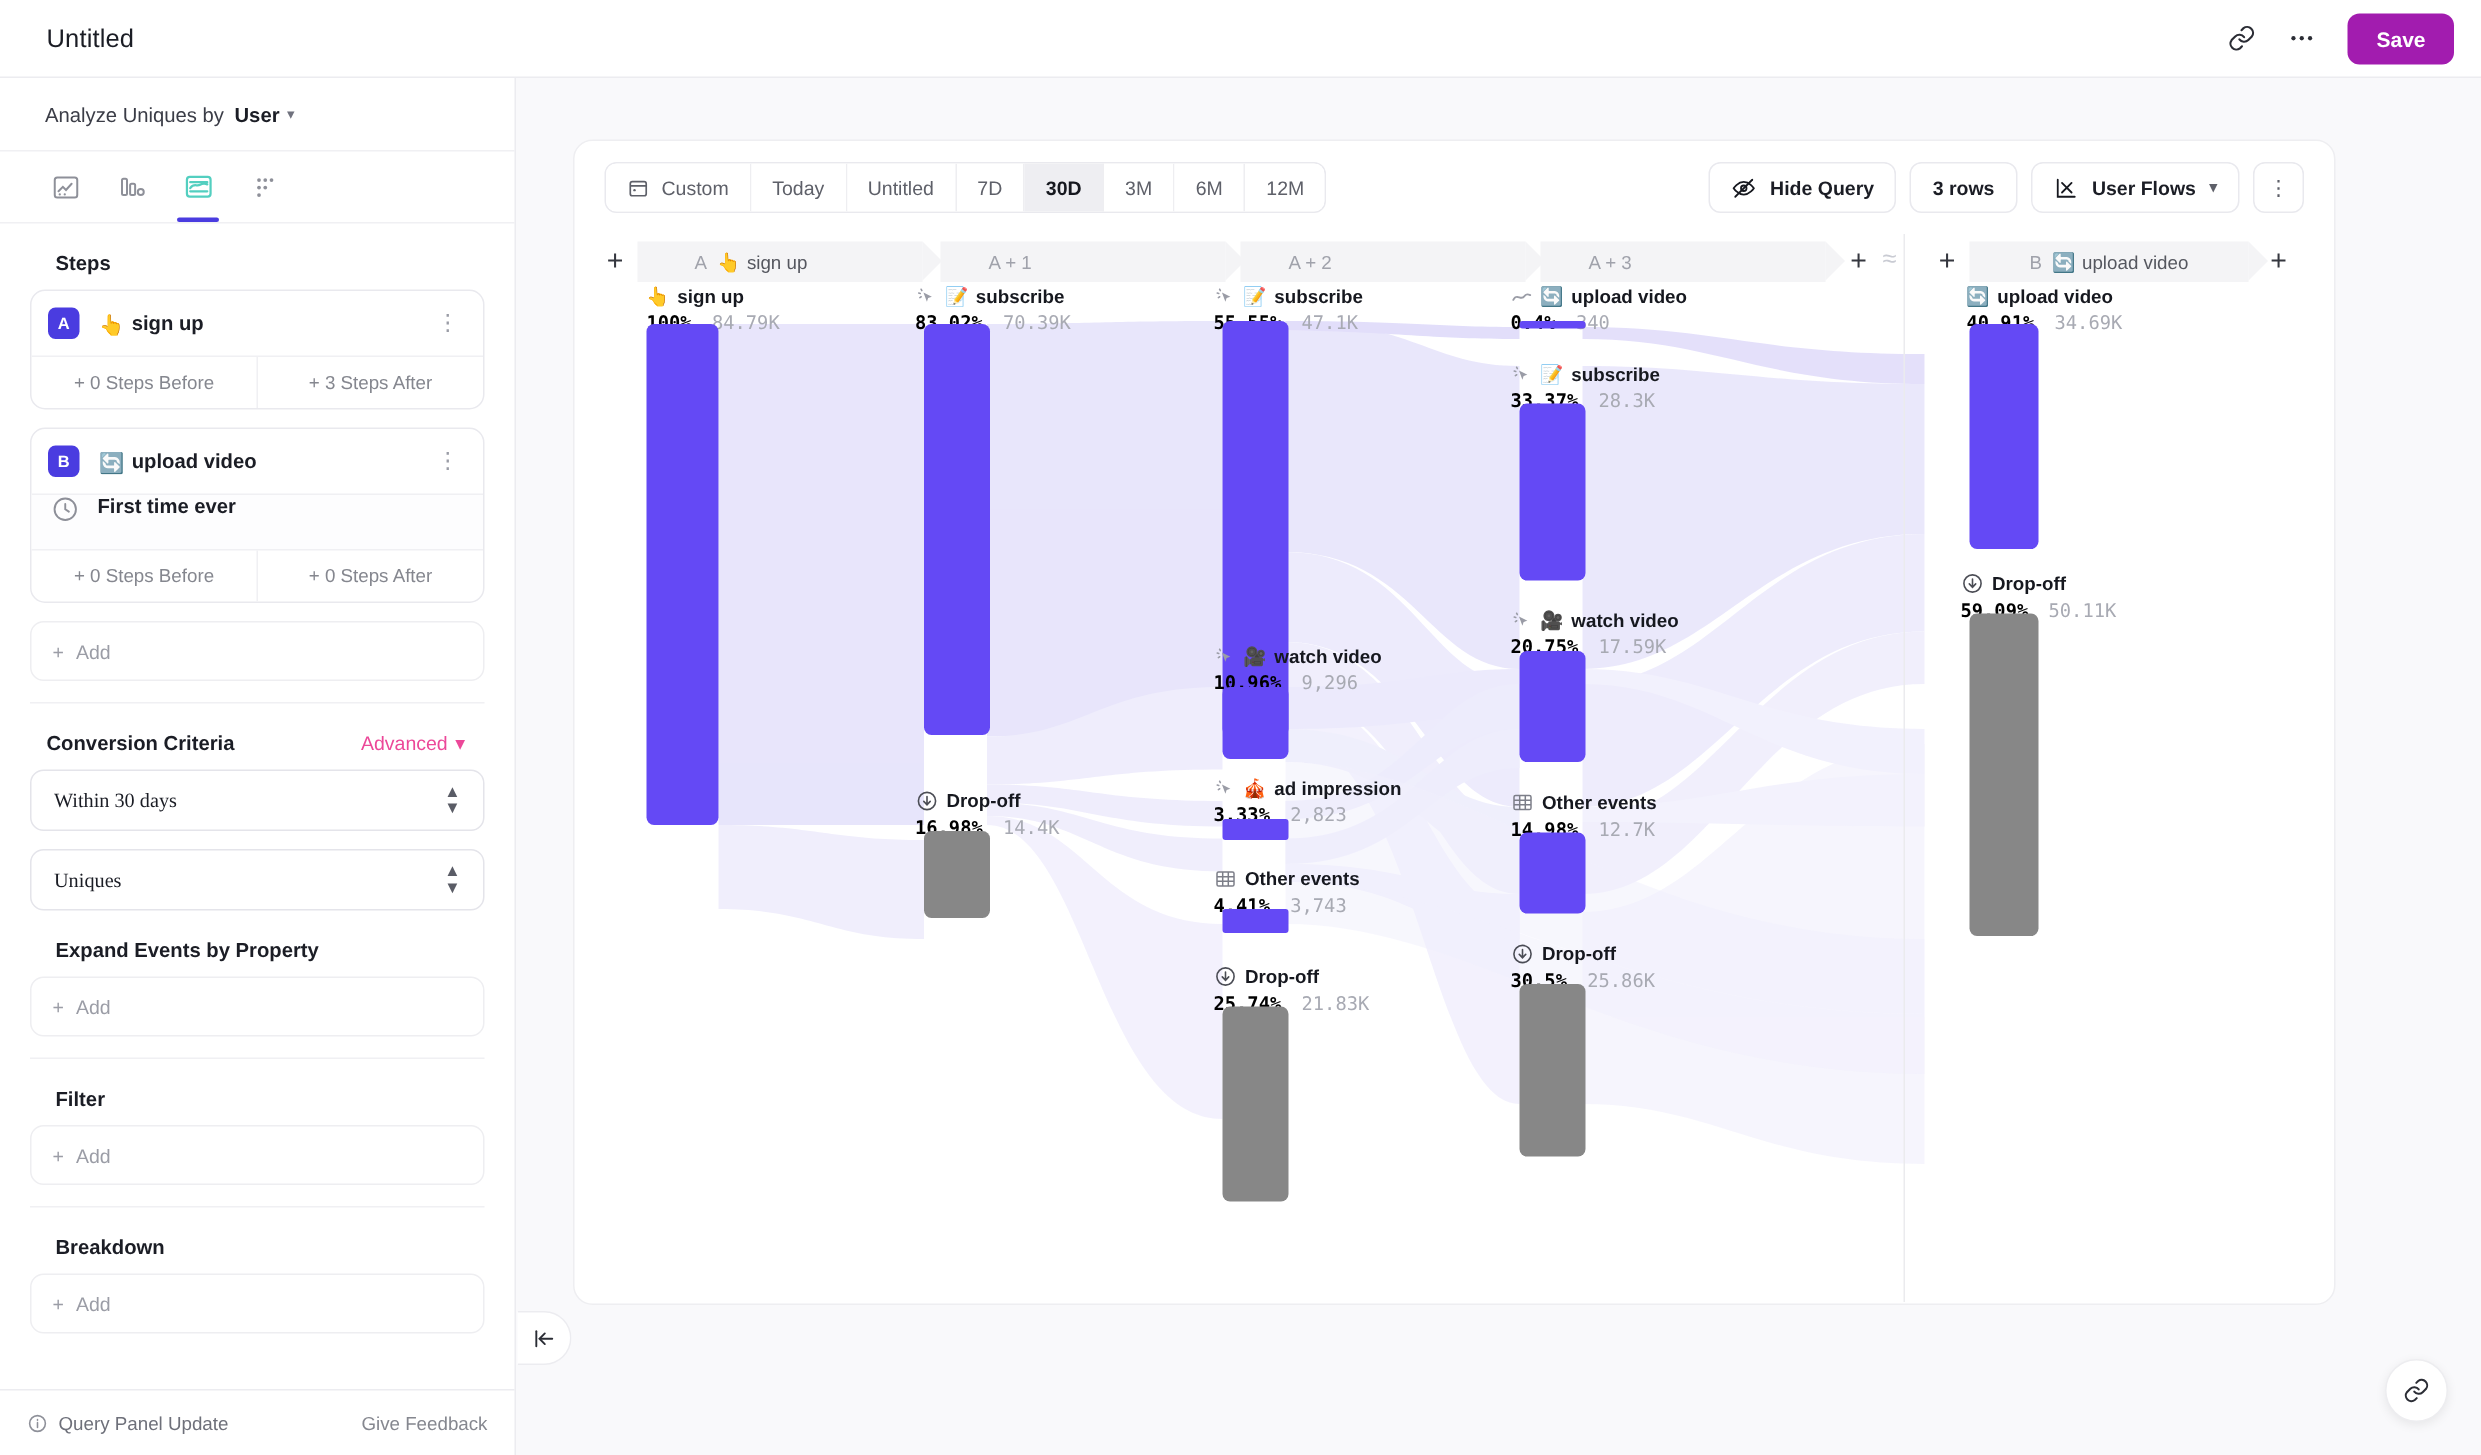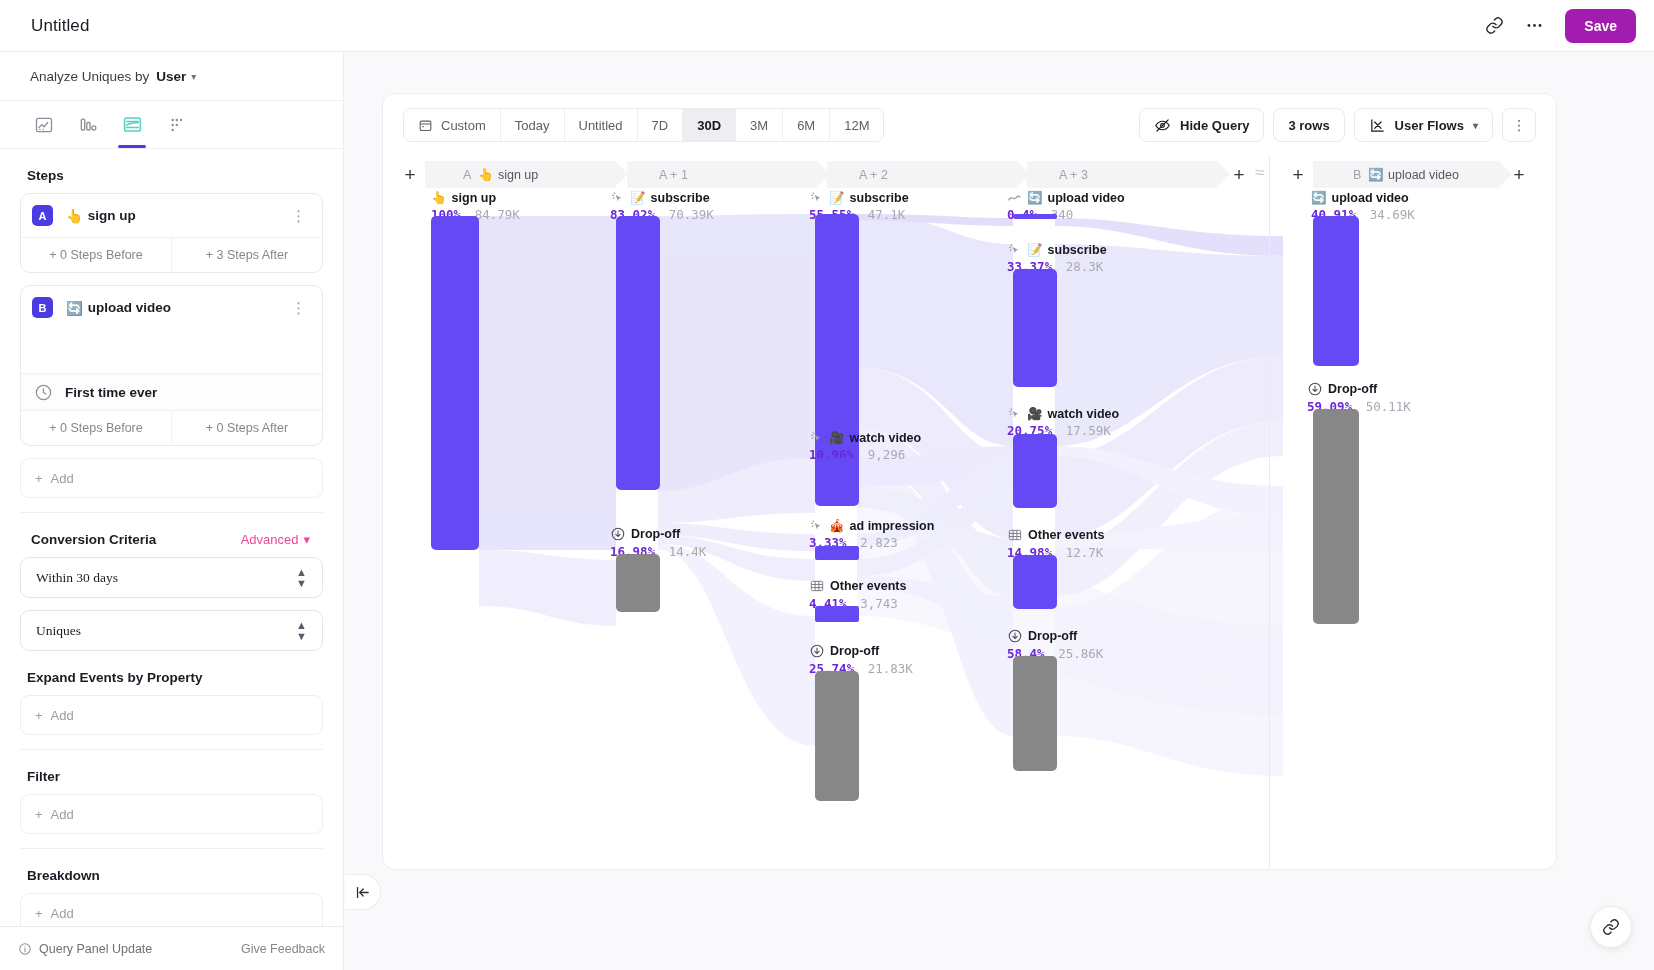--- a/index.html
+++ b/index.html
@@ -50,21 +50,21 @@
     width: 44px; height: 46px; display: flex; align-items: center; justify-content: center;
     cursor: pointer; position: relative;
   }
   .viz-tab.active::after {
     content: ''; position: absolute; bottom: 0; left: 8px; right: 8px; height: 3px;
     background: #4a3ce0; border-radius: 2px;
   }
 
   .panel-body { flex: 1; overflow: hidden; padding: 0 20px; }
   .section-title {
-    font-size: 13.5px; font-weight: 700; color: #1b1d25; margin: 19px 0 10px 7px;
+    font-size: 13.5px; font-weight: 700; color: #1b1d25; margin: 19px 0 10px 17px;
   }
   .sec-head {
     display: flex; align-items: center; margin: 19px 0 10px 11px;
   }
   .sec-head .section-title { margin: 0; }
   .sec-head .advanced {
     margin-left: auto; margin-right: 13px; font-size: 13px; color: #ec4899; cursor: pointer;
     display: flex; align-items: center; gap: 5px;
   }
 
@@ -73,23 +73,22 @@
     margin-bottom: 12px; overflow: hidden;
   }
   .step-main { display: flex; align-items: center; height: 43px; padding: 0 11px; }
   .badge {
     width: 21px; height: 21px; border-radius: 5px; background: #4a3ce0; color: #fff;
     font-size: 11px; font-weight: 700; display: flex; align-items: center; justify-content: center;
   }
   .step-label { margin-left: 13px; font-size: 13.5px; font-weight: 600; color: #1b1d25; display: flex; align-items: center; gap: 5px; }
   .dots { margin-left: auto; color: #9a9ca6; font-size: 15px; line-height: 1; letter-spacing: 1px; cursor: pointer; padding: 0 4px; }
   .step-sub {
-    display: flex; align-items: center; height: 37px; border-top: 1px solid #f0f0f3;
+    display: flex; align-items: flex-start; height: 37px; border-top: 1px solid #f0f0f3;
     background: #fdfdfe;
-    margin-top: 44px;
   }
   .step-sub .clock { width: 19px; height: 19px; margin: 0 12px 0 13px; }
   .step-sub-text { font-size: 13.5px; font-weight: 600; color: #1b1d25; }
   .step-foot { display: flex; border-top: 1px solid #f0f0f3; }
   .step-foot > div {
     flex: 1; height: 34px; display: flex; align-items: center; justify-content: center;
     font-size: 12.5px; color: #85878f; cursor: pointer;
   }
   .step-foot > div + div { border-left: 1px solid #f0f0f3; }
 
@@ -169,21 +168,21 @@
   }
   .plus-col {
     position: absolute; color: #35373f; font-size: 19px; cursor: pointer; user-select: none;
     width: 18px; text-align: center; line-height: 1;
   }
   .node-label {
     position: absolute; white-space: nowrap; cursor: pointer;
   }
   .nl-top { display: flex; align-items: center; gap: 5px; font-size: 12.5px; font-weight: 700; color: #16181f; }
   .nl-bot { font-family: "DejaVu Sans Mono", monospace; font-size: 12.5px; margin-top: 2px; }
-  .nl-pct { color: #6d28d9; font-weight: 700; }
+  .nl-pct { color: #000000; font-weight: 700; }
   .nl-cnt { color: #a8aab3; margin-left: 6px; }
   .bar { position: absolute; border-radius: 5px; }
   .bar.p { background: #6449f5; }
   .bar.d { background: #878787; }
   .bar.thin { border-radius: 2px; }
 
   .fab {
     position: absolute; right: 22px; bottom: 22px; width: 42px; height: 42px; border-radius: 50%;
     background: #fff; border: 1px solid #ededf0; display: flex; align-items: center;
     justify-content: center; cursor: pointer; box-shadow: 0 2px 7px rgba(0,0,0,.08);
@@ -691,21 +690,21 @@
 
         <div class="node-label" style="left:624px;top:472px;">
           <div class="nl-top">
             <svg width="16" height="16" viewBox="0 0 24 24" fill="none" stroke="#4b4d55" stroke-width="1.6">
               <circle cx="12" cy="12" r="8.6"></circle>
                 <path d="M12 7.6v8M8.8 12.4L12 15.8l3.2-3.4" stroke-linecap="round"></path>
             </svg>
             <span>Drop-off</span>
           </div>
           <div class="nl-bot">
-            <span class="nl-pct">58.4%</span>
+            <span class="nl-pct">30.5%</span>
             <span class="nl-cnt">25.86K</span>
           </div>
         </div>
         <div class="bar d" style="left:630px;top:500px;width:44px;height:115px;"></div>
 
         <div class="node-label" style="left:928px;top:34px;">
           <div class="nl-top">
             <span>🔄</span>
             <span>upload video</span>
           </div>

